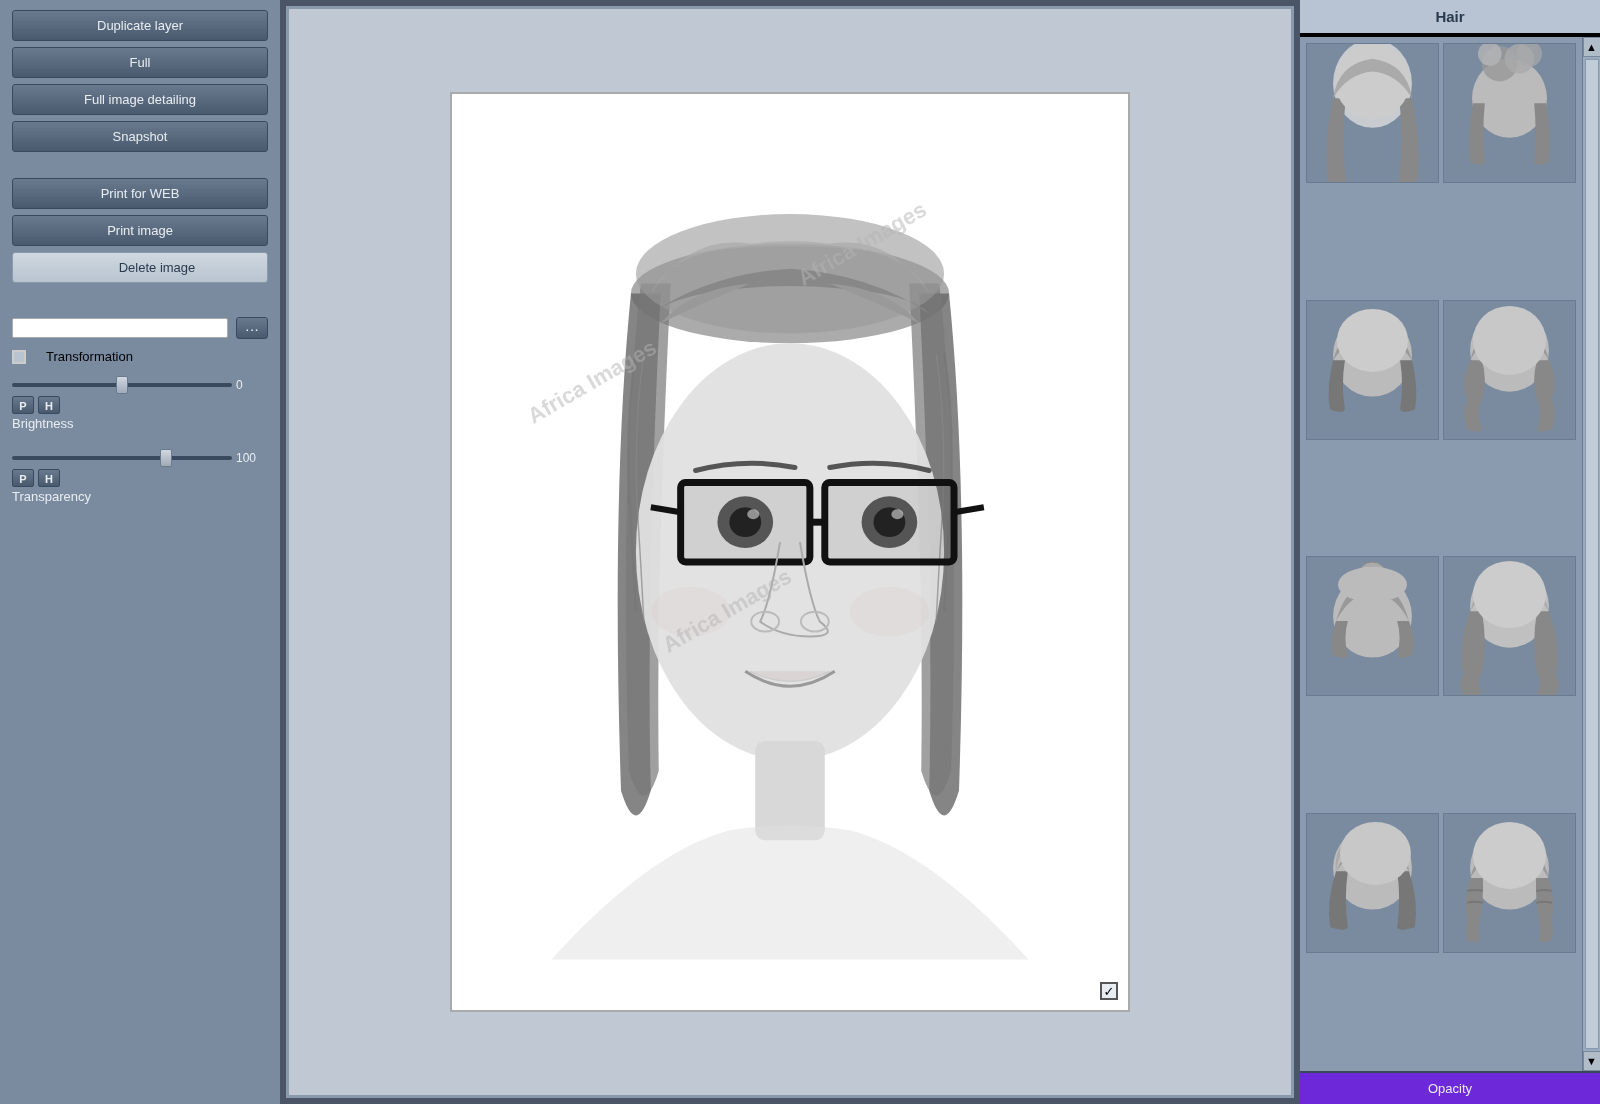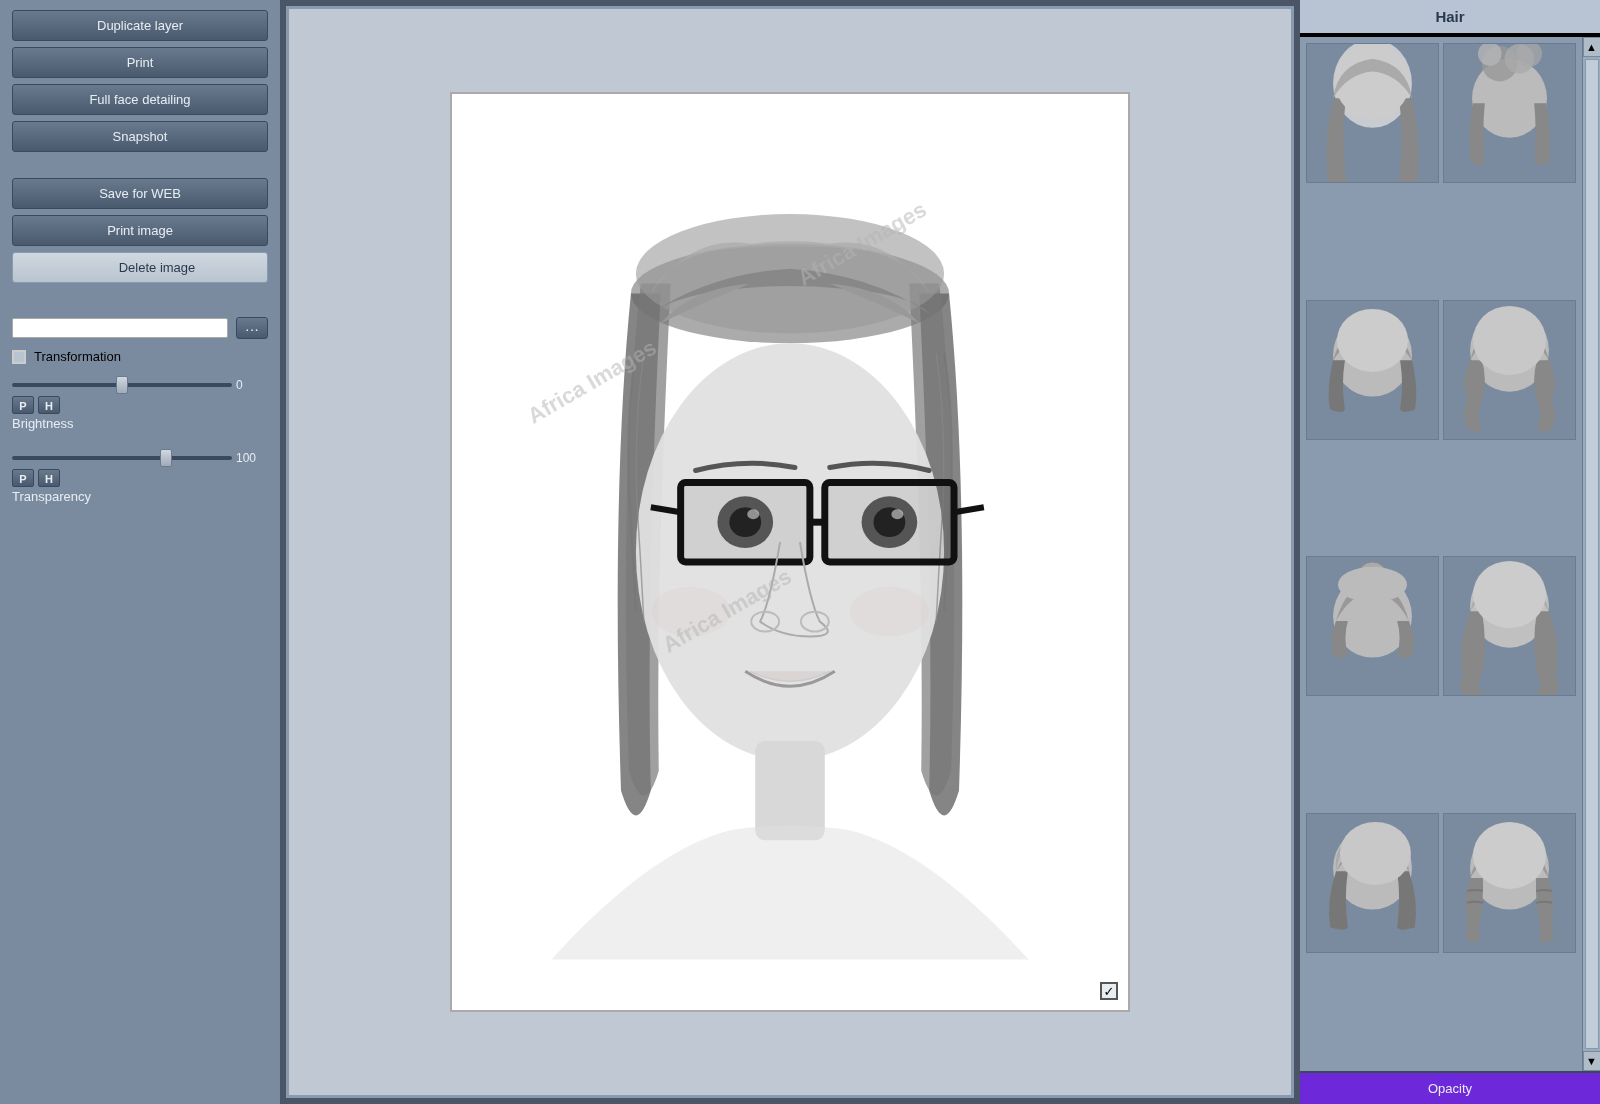--- a/index.html
+++ b/index.html
@@ -70,21 +70,21 @@
       color: #e8edf2;
       padding: 3px 8px;
       cursor: pointer;
       font-size: 14px;
       height: 22px;
     }
 
     .transform-row {
       display: flex;
       align-items: center;
-      gap: 8px;
+      gap: 20px;
       margin-top: 4px;
     }
     .checkbox-box {
       width: 14px;
       height: 14px;
       border: 2px solid #ccc;
       background: #b8c4d0;
       display: inline-block;
     }
 
@@ -277,27 +277,27 @@
       display: flex;
       flex: 1;
       overflow: hidden;
     }
   </style>
 </head>
 <body>
 
 <div id="left-panel">
   <button class="toolbar-btn">Duplicate layer</button>
-  <button class="toolbar-btn">Print</button>
-  <button class="toolbar-btn">Full face detailing</button>
+  <button class="toolbar-btn">Full</button>
+  <button class="toolbar-btn">Full image detailing</button>
   <button class="toolbar-btn">Snapshot</button>
 
   <div class="spacer"></div>
 
-  <button class="toolbar-btn">Save for WEB</button>
+  <button class="toolbar-btn">Print for WEB</button>
   <button class="toolbar-btn">Print image</button>
   <button class="toolbar-btn toolbar-btn-light">Delete image</button>
 
   <div class="spacer"></div>
 
   <div class="progress-row">
     <div class="progress-bar-container">
       <div class="progress-bar-fill" style="width:70%;background:white;"></div>
     </div>
     <button class="progress-dots-btn">···</button>

